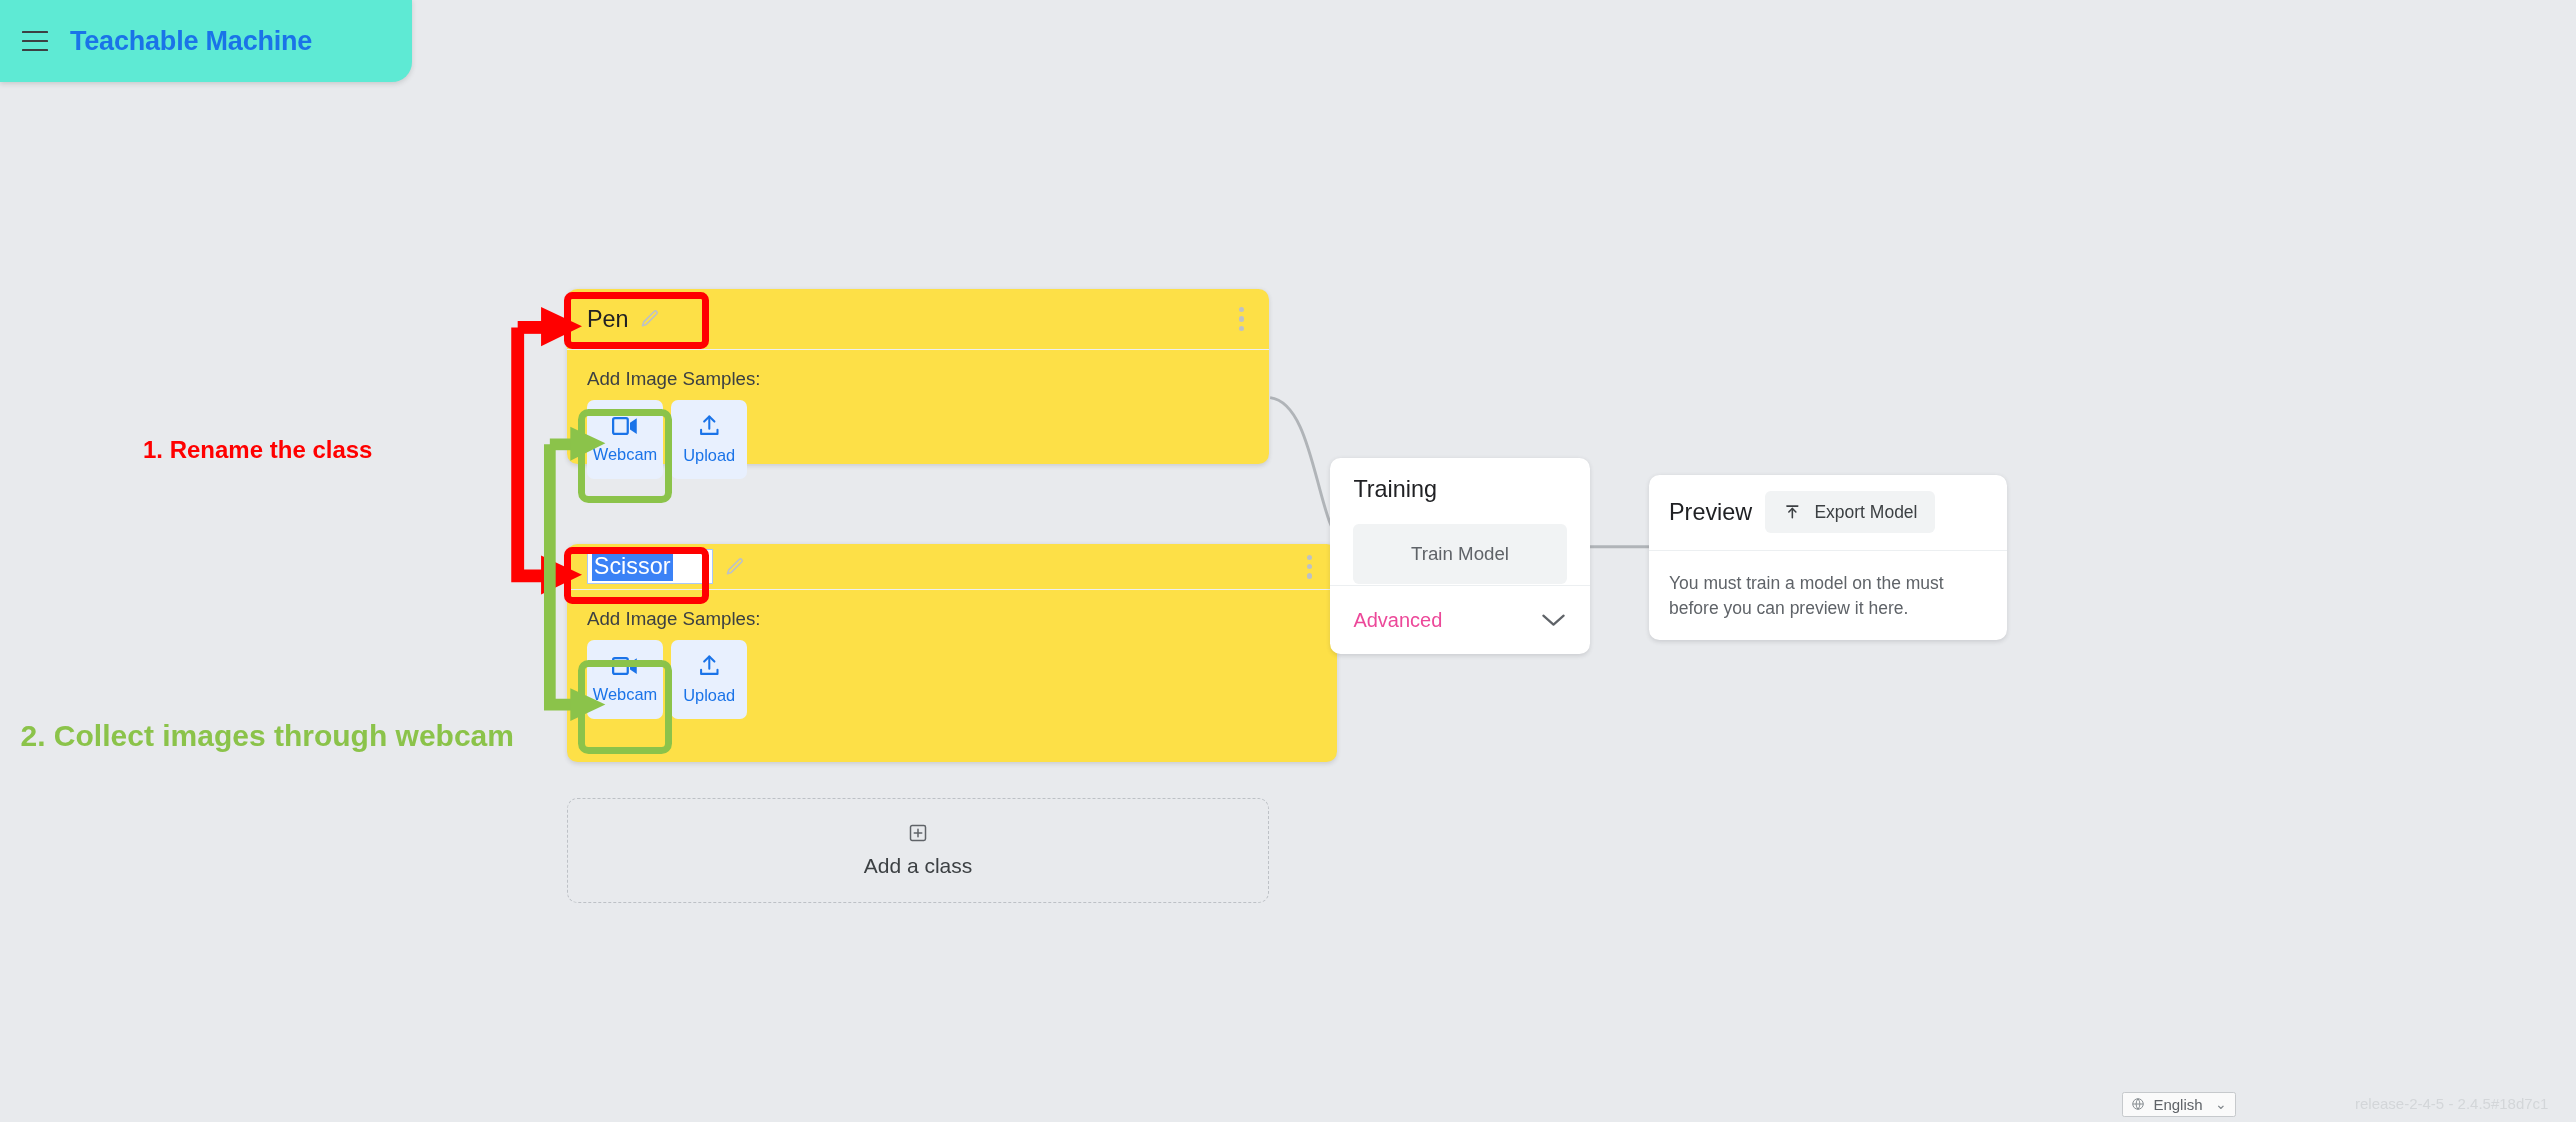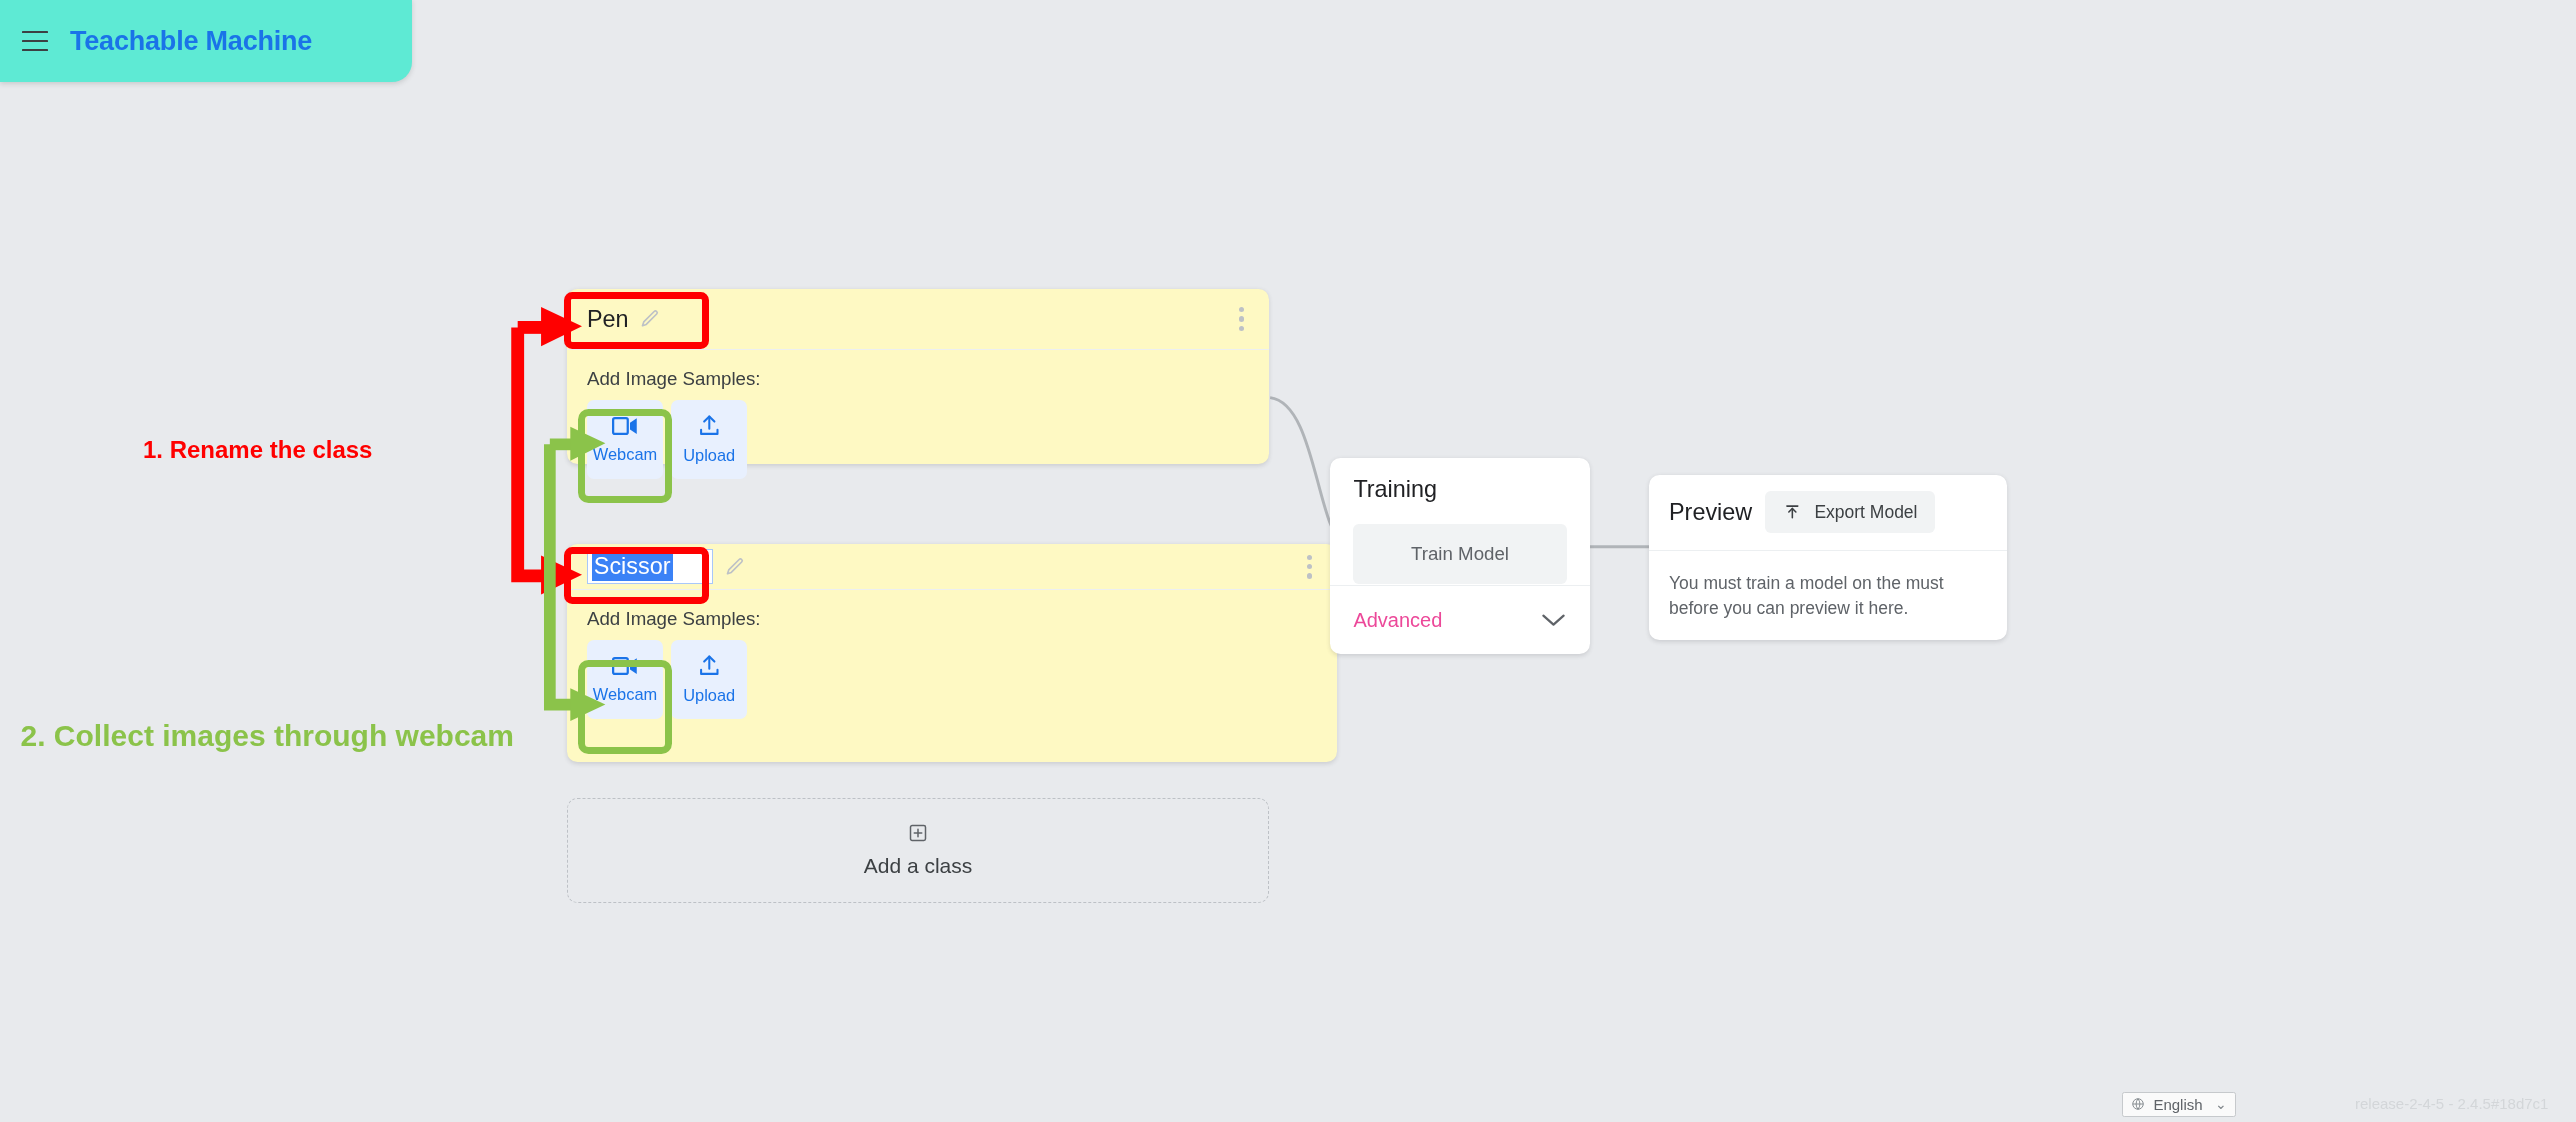--- a/index.html
+++ b/index.html
@@ -28,21 +28,21 @@
     font-size: 27px; font-weight: 700; color: #1a73e8;
     letter-spacing: -0.2px; white-space: nowrap;
   }
 
   
   .connectors { position:absolute; left:0; top:0; width:2576px; height:1122px; z-index:1; pointer-events:none; }
 
   
   .card {
     position: absolute;
-    background: #fef9c3;
+    background: #fde047;
     border-radius: 10.5px;
     box-shadow: 0 1.2px 4.7px rgba(60,64,67,.16);
     z-index: 10;
   }
   .card-head {
     height: 61px;
     display: flex; align-items: center;
     padding: 0 20px;
     border-bottom: 1.2px solid #eceff1;
     position: relative;

